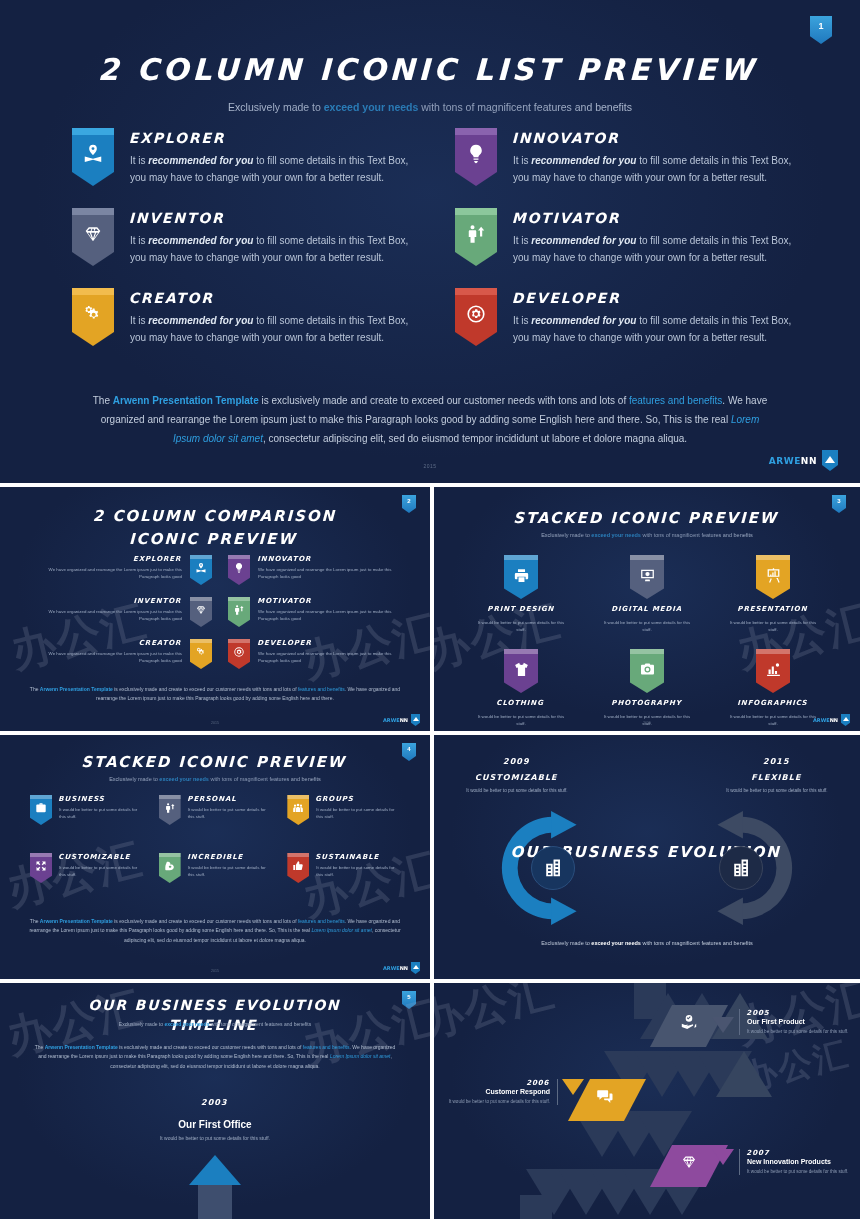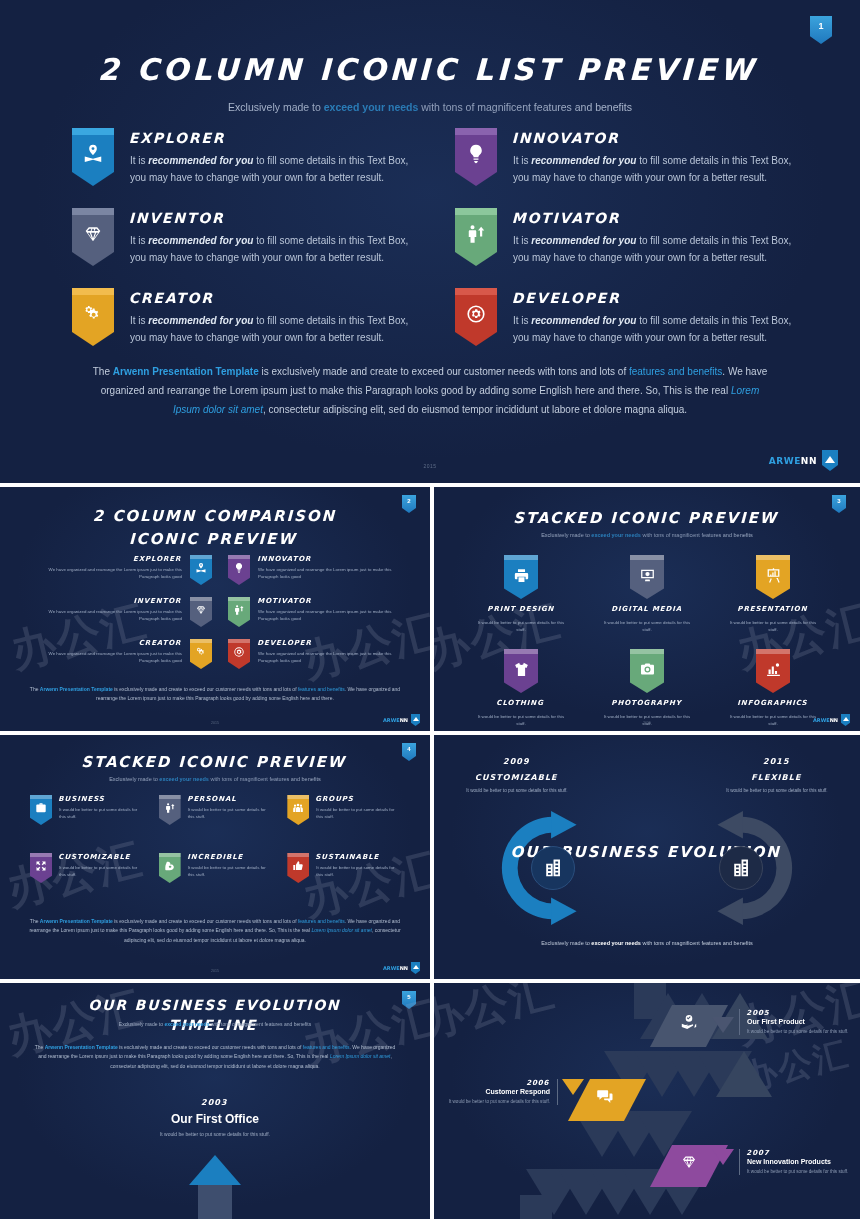--- a/index.html
+++ b/index.html
@@ -95,21 +95,21 @@
 
   .item-body{ padding-top:2px; }
   .item-title{ font-size:14px; margin-bottom:7px; }
   .item-desc{
     font-size:10px; line-height:1.65; color:#b9c5d8;
     font-family:"Liberation Sans",sans-serif; max-width:280px;
   }
   .item-desc i{ font-style:italic; font-weight:700; color:#dfe7f2; }
 
   .hero-para{
-    position:absolute; left:90px; right:90px; top:362px;
+    position:absolute; left:90px; right:90px; top:391px;
     text-align:center; font-size:10px; line-height:1.9; color:#c3cddd;
   }
   .hero-para .b{ color:#2f9fe0; font-weight:700; }
   .hero-para .l{ color:#2f9fe0; }
   .hero-para .em{ color:#2f9fe0; font-style:italic; }
 
   .footer-year{
     position:absolute; left:0; right:0; bottom:14px; text-align:center;
     font-size:5px; color:#5f6d88; letter-spacing:.1em;
   }
@@ -225,21 +225,21 @@
   .node svg{width:22px;height:22px;fill:#fff;}
 
   
   .s6 .pagebadge{ right:14px;top:8px;width:14px;height:18px;font-size:6px;padding-top:3px;}
   .s6-title{ margin-top:12px; line-height:1.45; font-size:14px;}
   .s6-sub{ position:absolute;left:0;right:0;top:38px;text-align:center;font-size:5px;color:#9fadc4;}
   .s6-sub .hl{color:#2f9fe0;font-weight:700;}
   .s6-para{ position:absolute;left:30px;right:30px;top:60px;}
   .s6-event{ position:absolute;left:0;right:0;top:115px;text-align:center;}
   .s6-year{font-size:8px;}
-  .s6-name{font-size:12px;font-weight:700;color:#fff;margin-top:5px;font-family:"Liberation Sans",sans-serif;}
+  .s6-name{font-size:10px;font-weight:700;color:#fff;margin-top:12px;font-family:"Liberation Sans",sans-serif;}
   .s6-desc{font-size:5px;line-height:1.7;color:#9fadc4;margin-top:4px;}
   .s6-tri{position:absolute;left:50%;transform:translateX(-50%);top:172px;
     width:0;height:0;border-left:26px solid transparent;border-right:26px solid transparent;
     border-bottom:30px solid #1b7fc0;}
   .s6-bar{position:absolute;left:50%;transform:translateX(-50%);top:202px;width:34px;height:40px;
     background:#3e4e6e;}
   .s7-ev{ position:absolute; }
   .s7-ev .yr{ font-size:7px; }
   .s7-ev .nm{ font-size:7px;font-weight:700;color:#fff;margin-top:1px;font-family:"Liberation Sans",sans-serif;}
   .s7-ev .ds{ font-size:4.6px;line-height:1.6;color:#8e9cb4;margin-top:3px;max-width:110px;}

